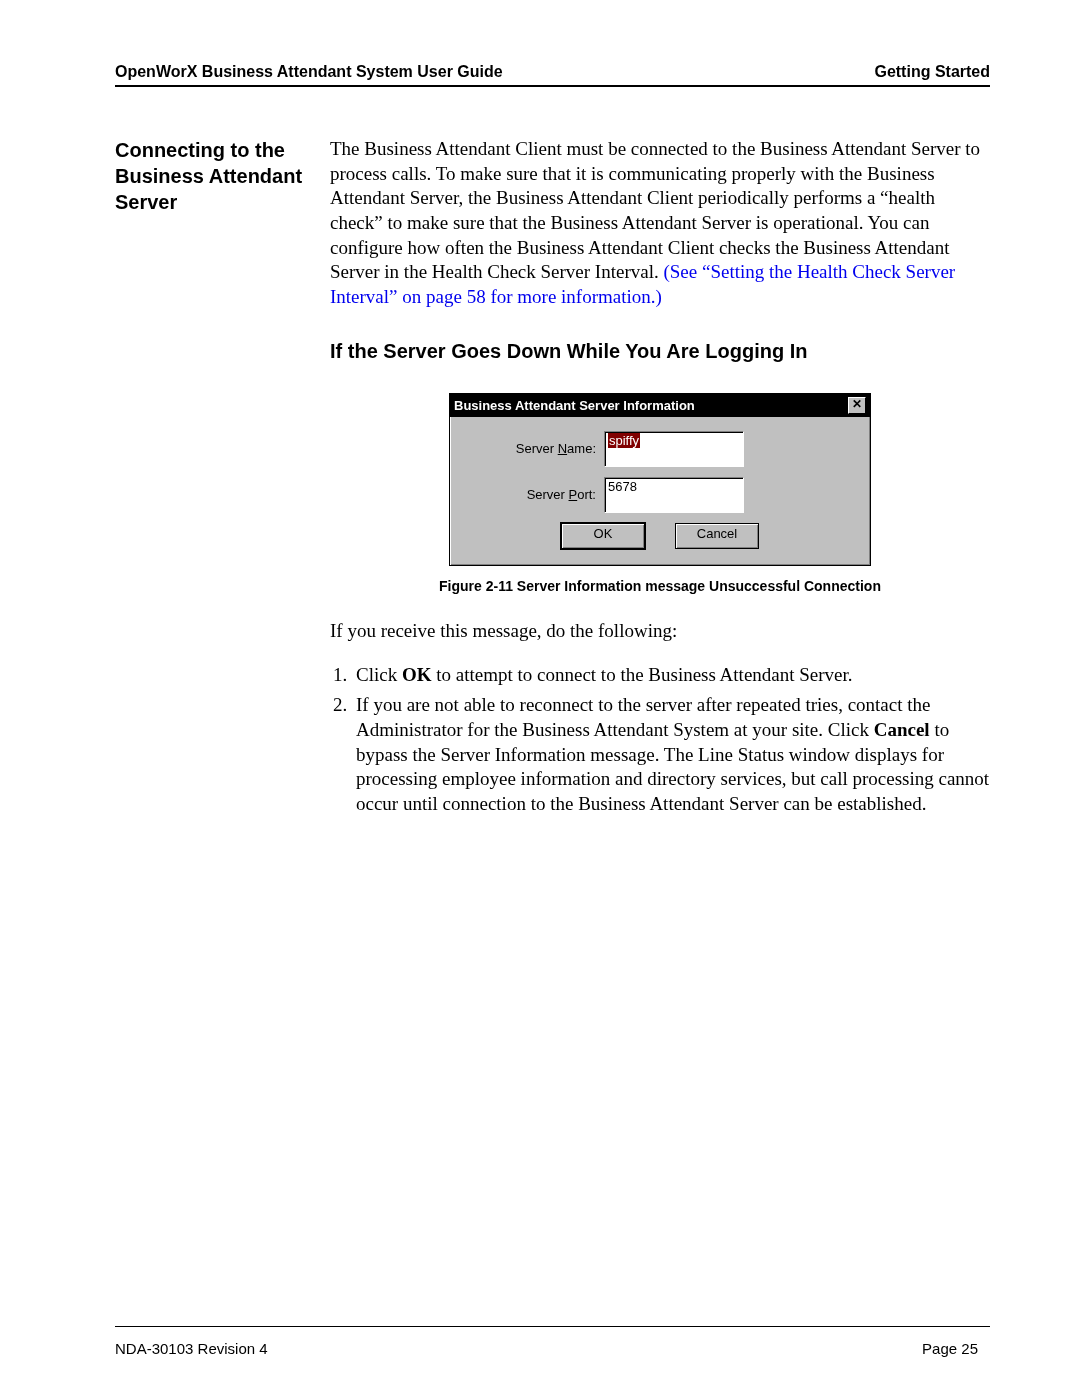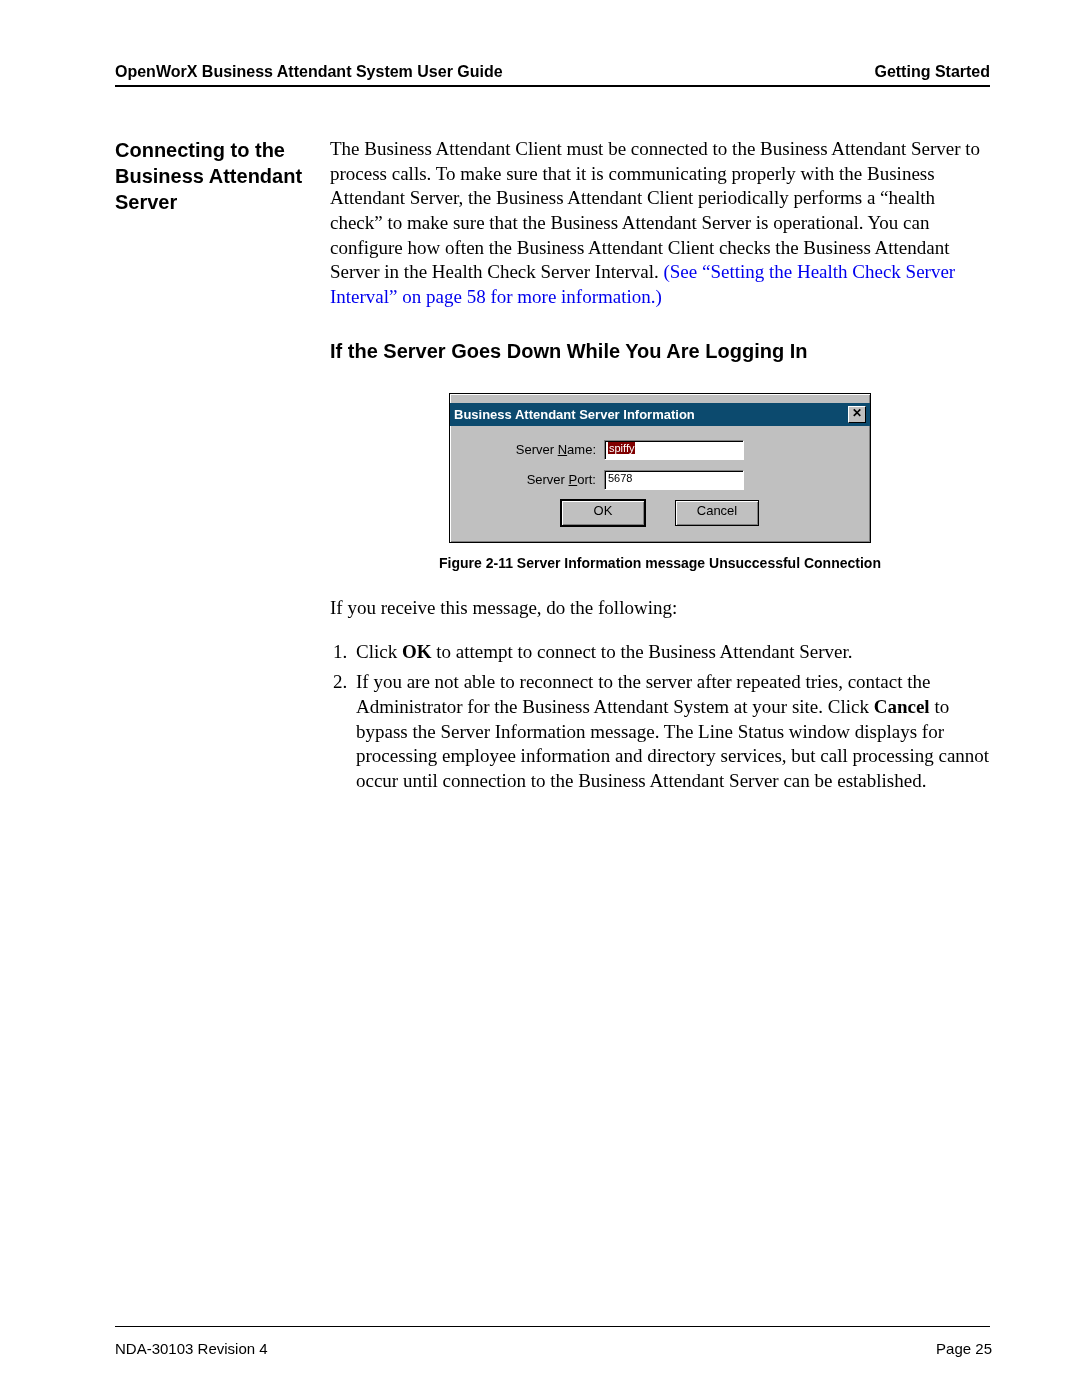--- a/index.html
+++ b/index.html
@@ -84,29 +84,28 @@
   }
   .dialog {
     width: 420px;
     border: 1px solid #000;
     font-family: "MS Sans Serif", Tahoma, Arial, sans-serif;
     font-size: 13px;
     background: #c0c0c0;
     box-shadow: 1px 1px 0 #fff inset, -1px -1px 0 #808080 inset;
   }
   .titlebar {
-    background: #0c4a6e;
+    background: #000000;
     color: #fff;
     font-weight: bold;
     padding: 3px 4px;
     display: flex;
     justify-content: space-between;
     align-items: center;
     font-size: 13px;
-    margin-top: 9px;
   }
   .titlebar .close {
     width: 16px;
     height: 15px;
     background: #c0c0c0;
     color: #000;
     font-family: Arial, sans-serif;
     font-weight: bold;
     font-size: 12px;
     text-align: center;
@@ -131,28 +130,28 @@
   }
   .form-row label {
     width: 100px;
     text-align: right;
     padding-right: 8px;
     font-size: 13px;
   }
   .form-row label .u { text-decoration: underline; }
   .text-input {
     width: 140px;
-    height: 20px;
+    height: 36px;
     background: #fff;
     border: 1px solid #808080;
     border-right-color: #fff;
     border-bottom-color: #fff;
     box-shadow: 1px 1px 0 #000 inset;
     font-family: inherit;
-    font-size: 11px;
+    font-size: 13px;
     padding: 1px 3px;
     box-sizing: border-box;
   }
   .selected-text {
     background: #800000;
     color: #fff;
     padding: 0 1px;
   }
   .button-row {
     display: flex;
@@ -179,21 +178,21 @@
   .footer-rule {
     position: absolute;
     left: 115px;
     right: 90px;
     bottom: 70px;
     border-top: 1px solid #000;
   }
   .footer {
     position: absolute;
     left: 115px;
-    right: 88px;
+    right: 102px;
     bottom: 40px;
     display: flex;
     justify-content: space-between;
     font-family: Arial, Helvetica, sans-serif;
     font-size: 15px;
   }
 </style>
 </head>
 <body>
 

